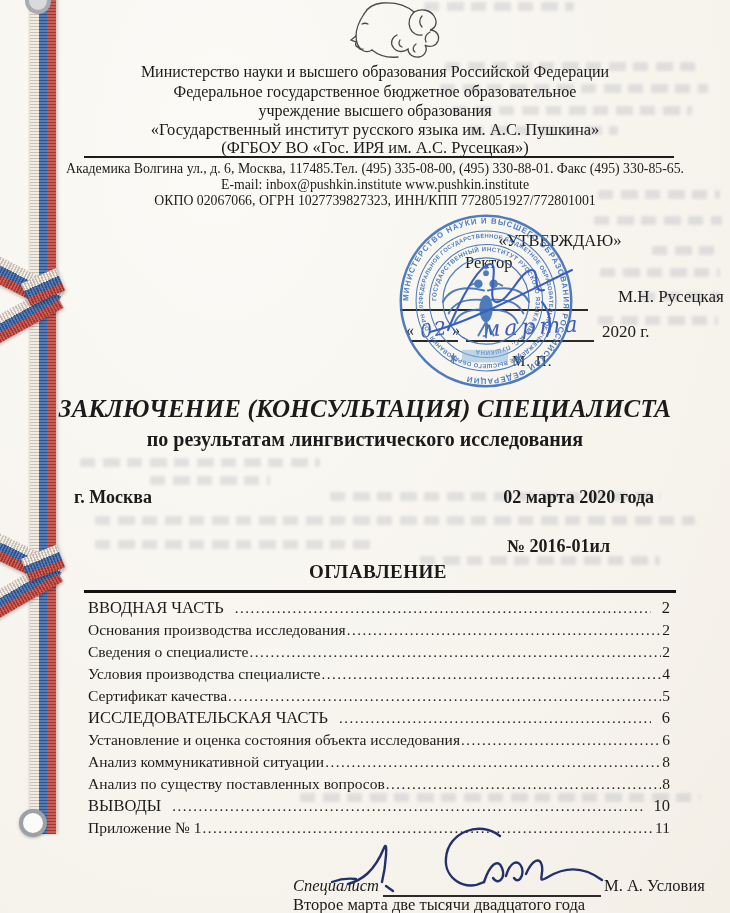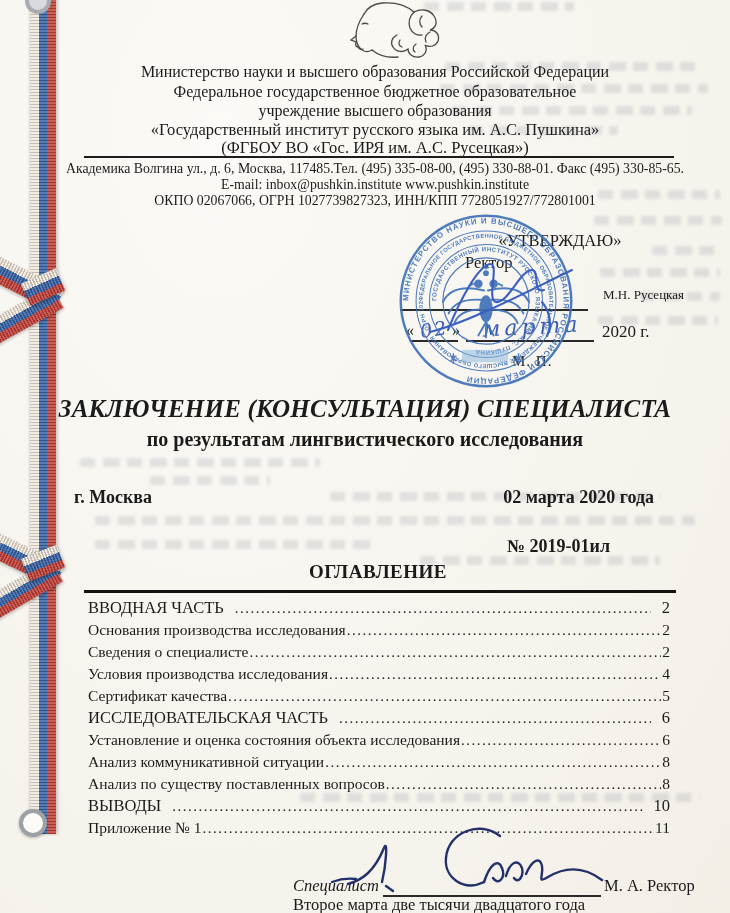--- a/index.html
+++ b/index.html
@@ -40,21 +40,21 @@
   .eyelet.top{left:25px;top:-12px;width:26px;height:26px;border:4px solid #a9adb2;background:#d8dadd;}
   .eyelet.bottom{left:19px;top:809px;width:28px;height:28px;border:4px solid #9da0a5;background:#fbfbf8;box-shadow:0 1px 3px rgba(0,0,0,.25);}
   
   .hdr{position:absolute;left:80px;top:62px;width:590px;text-align:center;font-size:16px;line-height:19.5px;}
   .hdr .bold{font-weight:normal;font-size:16.5px;line-height:18.5px;}
   .rule1{position:absolute;left:84px;top:156px;width:590px;height:2px;background:#1c1c1c;}
   .contacts{position:absolute;left:45px;top:161px;width:660px;text-align:center;font-size:13.8px;line-height:16px;}
   
   .approve-word{position:absolute;left:475px;top:231px;width:170px;text-align:center;font-size:16.5px;}
   .rector-label{position:absolute;left:465px;top:253px;width:160px;text-align:left;font-size:16.5px;}
-  .rector-name{position:absolute;left:603px;top:287px;font-size:13px;}
+  .rector-name{position:absolute;left:618px;top:287px;font-size:17px;}
   .sig-line1{position:absolute;left:400px;top:309px;width:188px;height:2px;background:#2a2a2a;}
   .date-q{position:absolute;font-size:16px;}
   .hand{color:#3c5cb4;font-style:italic;font-family:"DejaVu Serif", serif;}
   .hand.day{position:absolute;left:420px;top:318px;font-size:19px;transform:rotate(-9deg);letter-spacing:2px;}
   .hand.month{position:absolute;left:482px;top:314px;font-size:22px;transform:rotate(-3deg);letter-spacing:4px;}
   .date-ln1{position:absolute;left:410px;top:340px;width:48px;height:1.6px;background:#2a2a2a;}
   .date-ln2{position:absolute;left:466px;top:340px;width:128px;height:1.6px;background:#2a2a2a;}
   .date-year{position:absolute;left:602px;top:322px;font-size:17px;}
   .mp{position:absolute;left:512px;top:353px;font-size:15px;letter-spacing:1px;}
   .seal{position:absolute;left:392px;top:210px;width:188px;height:182px;opacity:.93;}
@@ -198,21 +198,21 @@
     <path d="M122,52 C130,62 132,74 127,86"></path>
   </svg>
 
   <div class="doc-title">ЗАКЛЮЧЕНИЕ (КОНСУЛЬТАЦИЯ) СПЕЦИАЛИСТА</div>
   <div class="doc-subtitle">по результатам лингвистического исследования</div>
 
   <div class="meta-row">
     <span>г. Москва</span>
     <span>02 марта 2020 года</span>
   </div>
-  <div class="doc-number">№ 2019-01ил</div>
+  <div class="doc-number">№ 2016-01ил</div>
 
   <div class="toc-heading">ОГЛАВЛЕНИЕ</div>
   <div class="rule2"></div>
   <div class="toc">
 
       <div class="toc-row section">
         <span>ВВОДНАЯ ЧАСТЬ</span>
         <span class="toc-dots"></span>
         <span class="toc-page">2</span>
       </div>
@@ -223,21 +223,21 @@
         <span class="toc-page">2</span>
       </div>
 
       <div class="toc-row sub">
         <span>Сведения о специалисте</span>
         <span class="toc-dots"></span>
         <span class="toc-page">2</span>
       </div>
 
       <div class="toc-row sub">
-        <span>Условия производства исследования</span>
+        <span>Условия производства специалисте</span>
         <span class="toc-dots"></span>
         <span class="toc-page">4</span>
       </div>
 
       <div class="toc-row sub">
         <span>Сертификат качества</span>
         <span class="toc-dots"></span>
         <span class="toc-page">5</span>
       </div>
 
@@ -273,21 +273,21 @@
 
       <div class="toc-row sub">
         <span>Приложение № 1</span>
         <span class="toc-dots"></span>
         <span class="toc-page">11</span>
       </div>
     </div>
 
   <div class="sig-line2"></div>
   <div class="spec-label">Специалист</div>
-  <div class="spec-name">М. А. Ректор</div>
+  <div class="spec-name">М. А. Условия</div>
   <div class="date-words">Второе марта две тысячи двадцатого года</div>
   <svg class="spec-sig" viewBox="0 0 300 84" fill="none" stroke="#22306b" stroke-width="2.4" stroke-linecap="round">
     <path d="M2,62 C10,59 18,58 26,59"></path>
     <path d="M18,64 C32,60 44,52 54,28 C58,18 56,46 52,62"></path>
     <path d="M56,66 l7,5"></path>
     <path d="M170,16 C150,0 118,12 116,38 C114,58 134,72 154,62"></path>
     <path d="M154,62 C160,44 168,38 172,48 C176,58 168,66 163,58"></path>
     <path d="M176,56 C180,42 188,38 192,48 C194,57 188,64 184,58"></path>
     <path d="M196,54 C202,40 210,36 212,46 C214,56 206,64 218,57 C238,45 256,48 272,60"></path>
   </svg>

